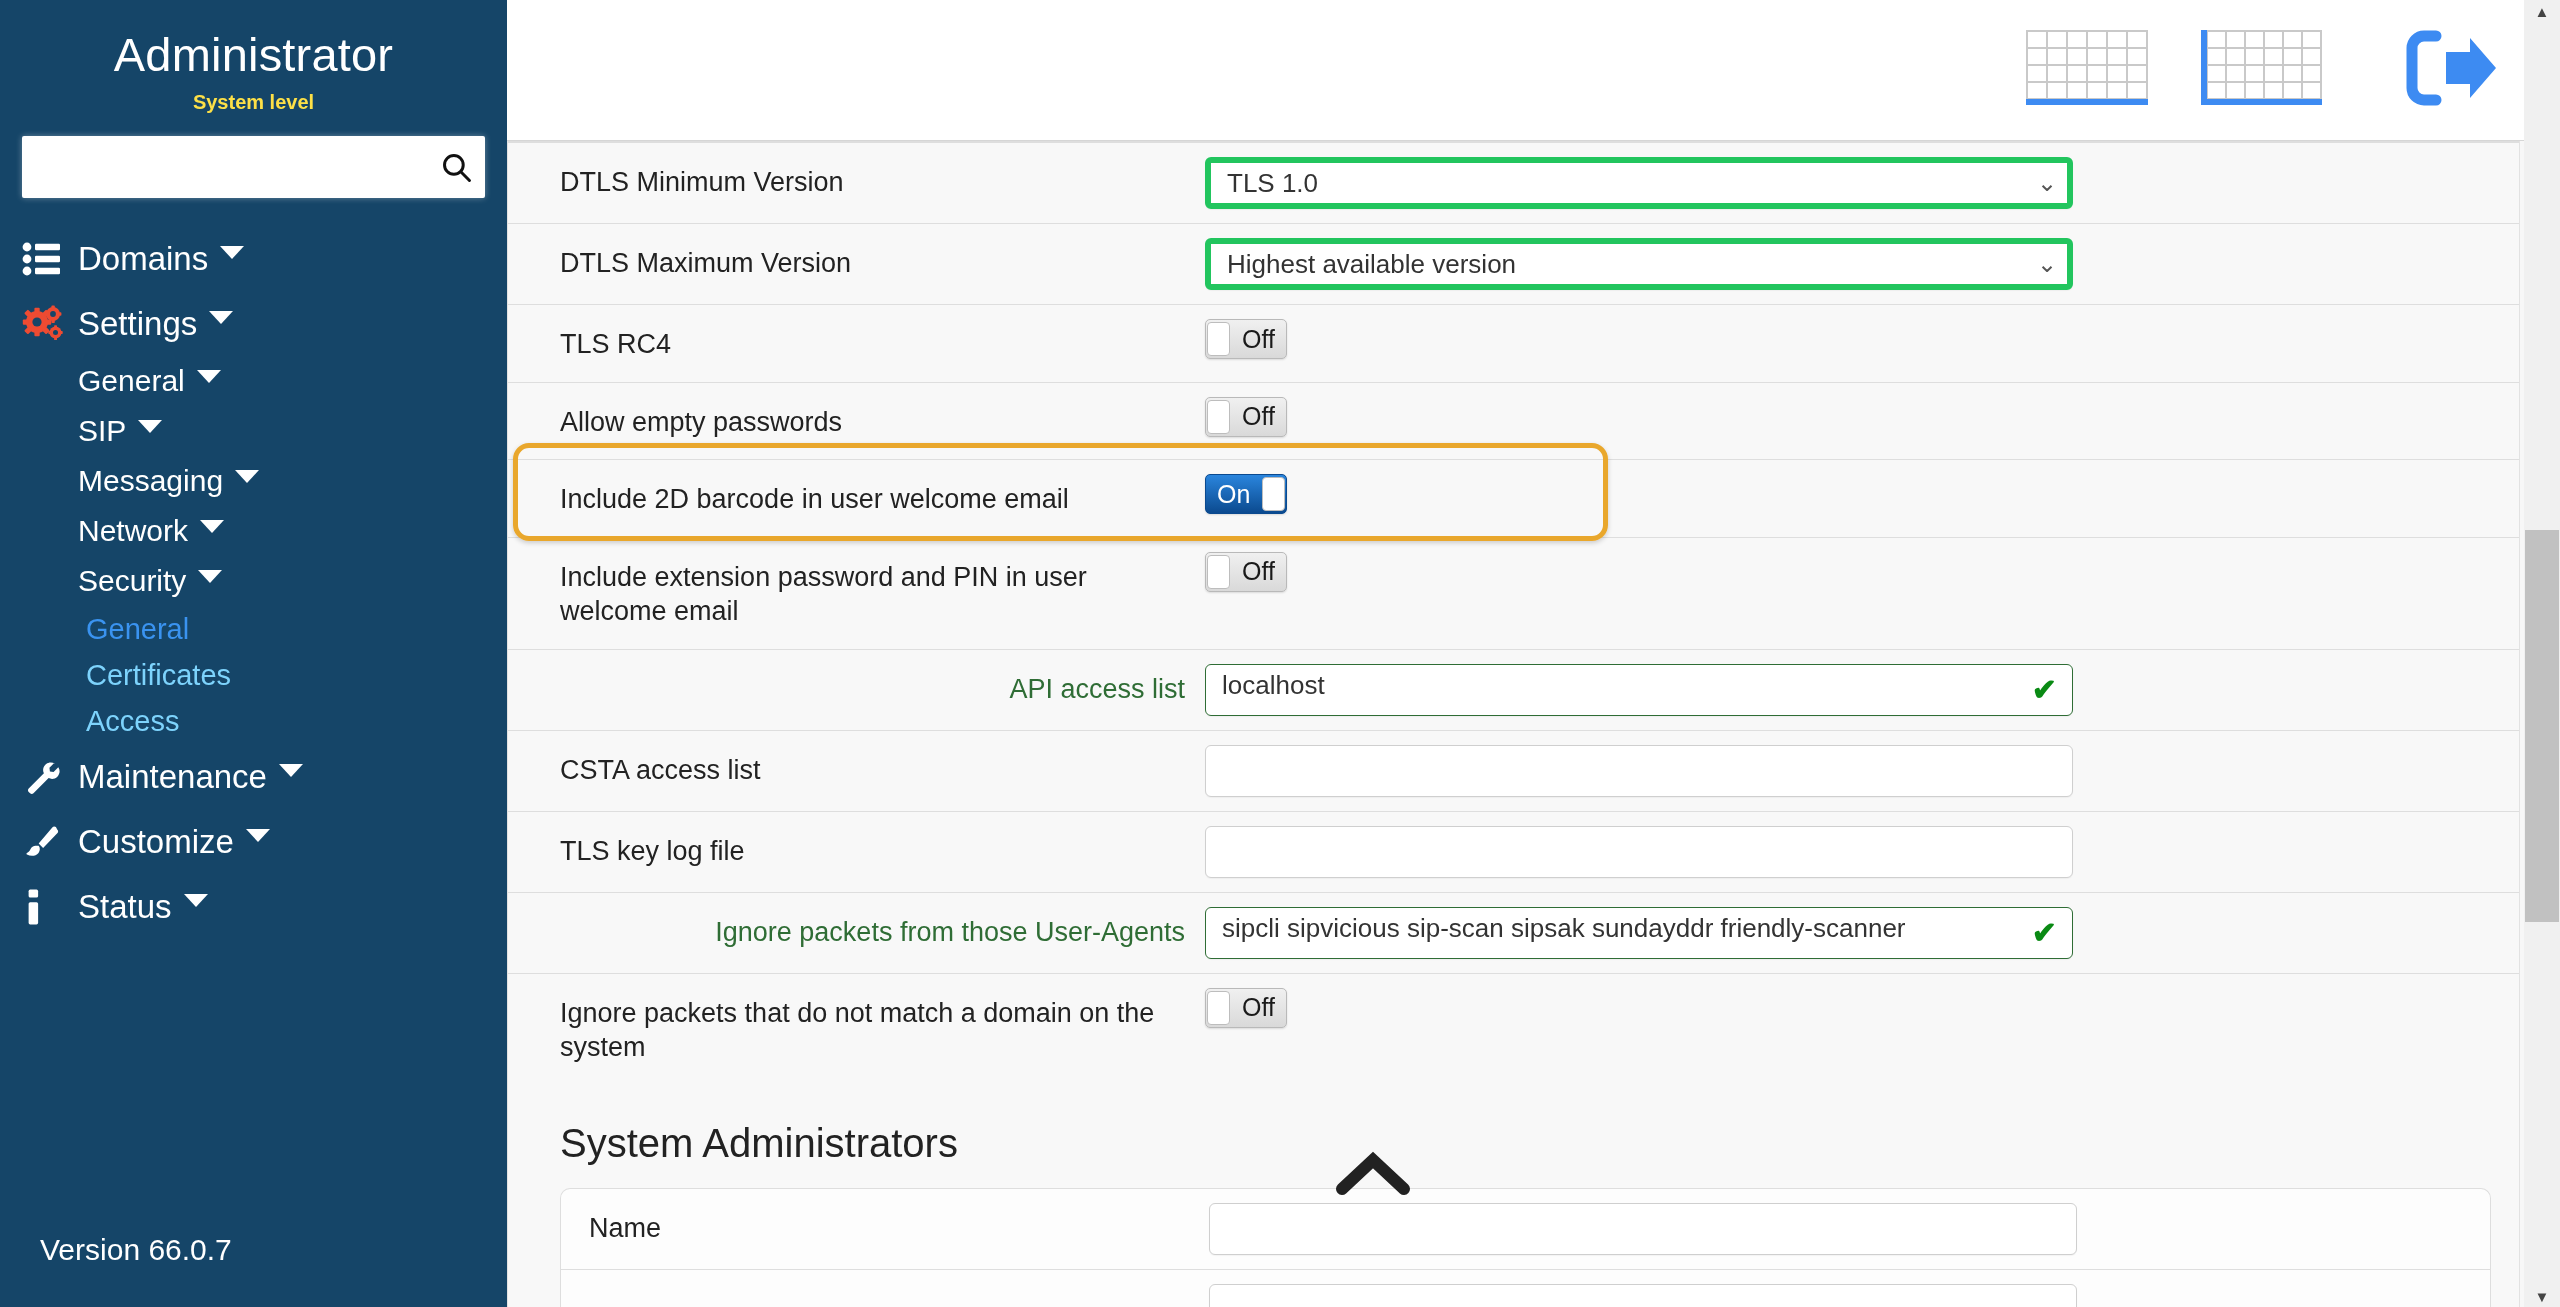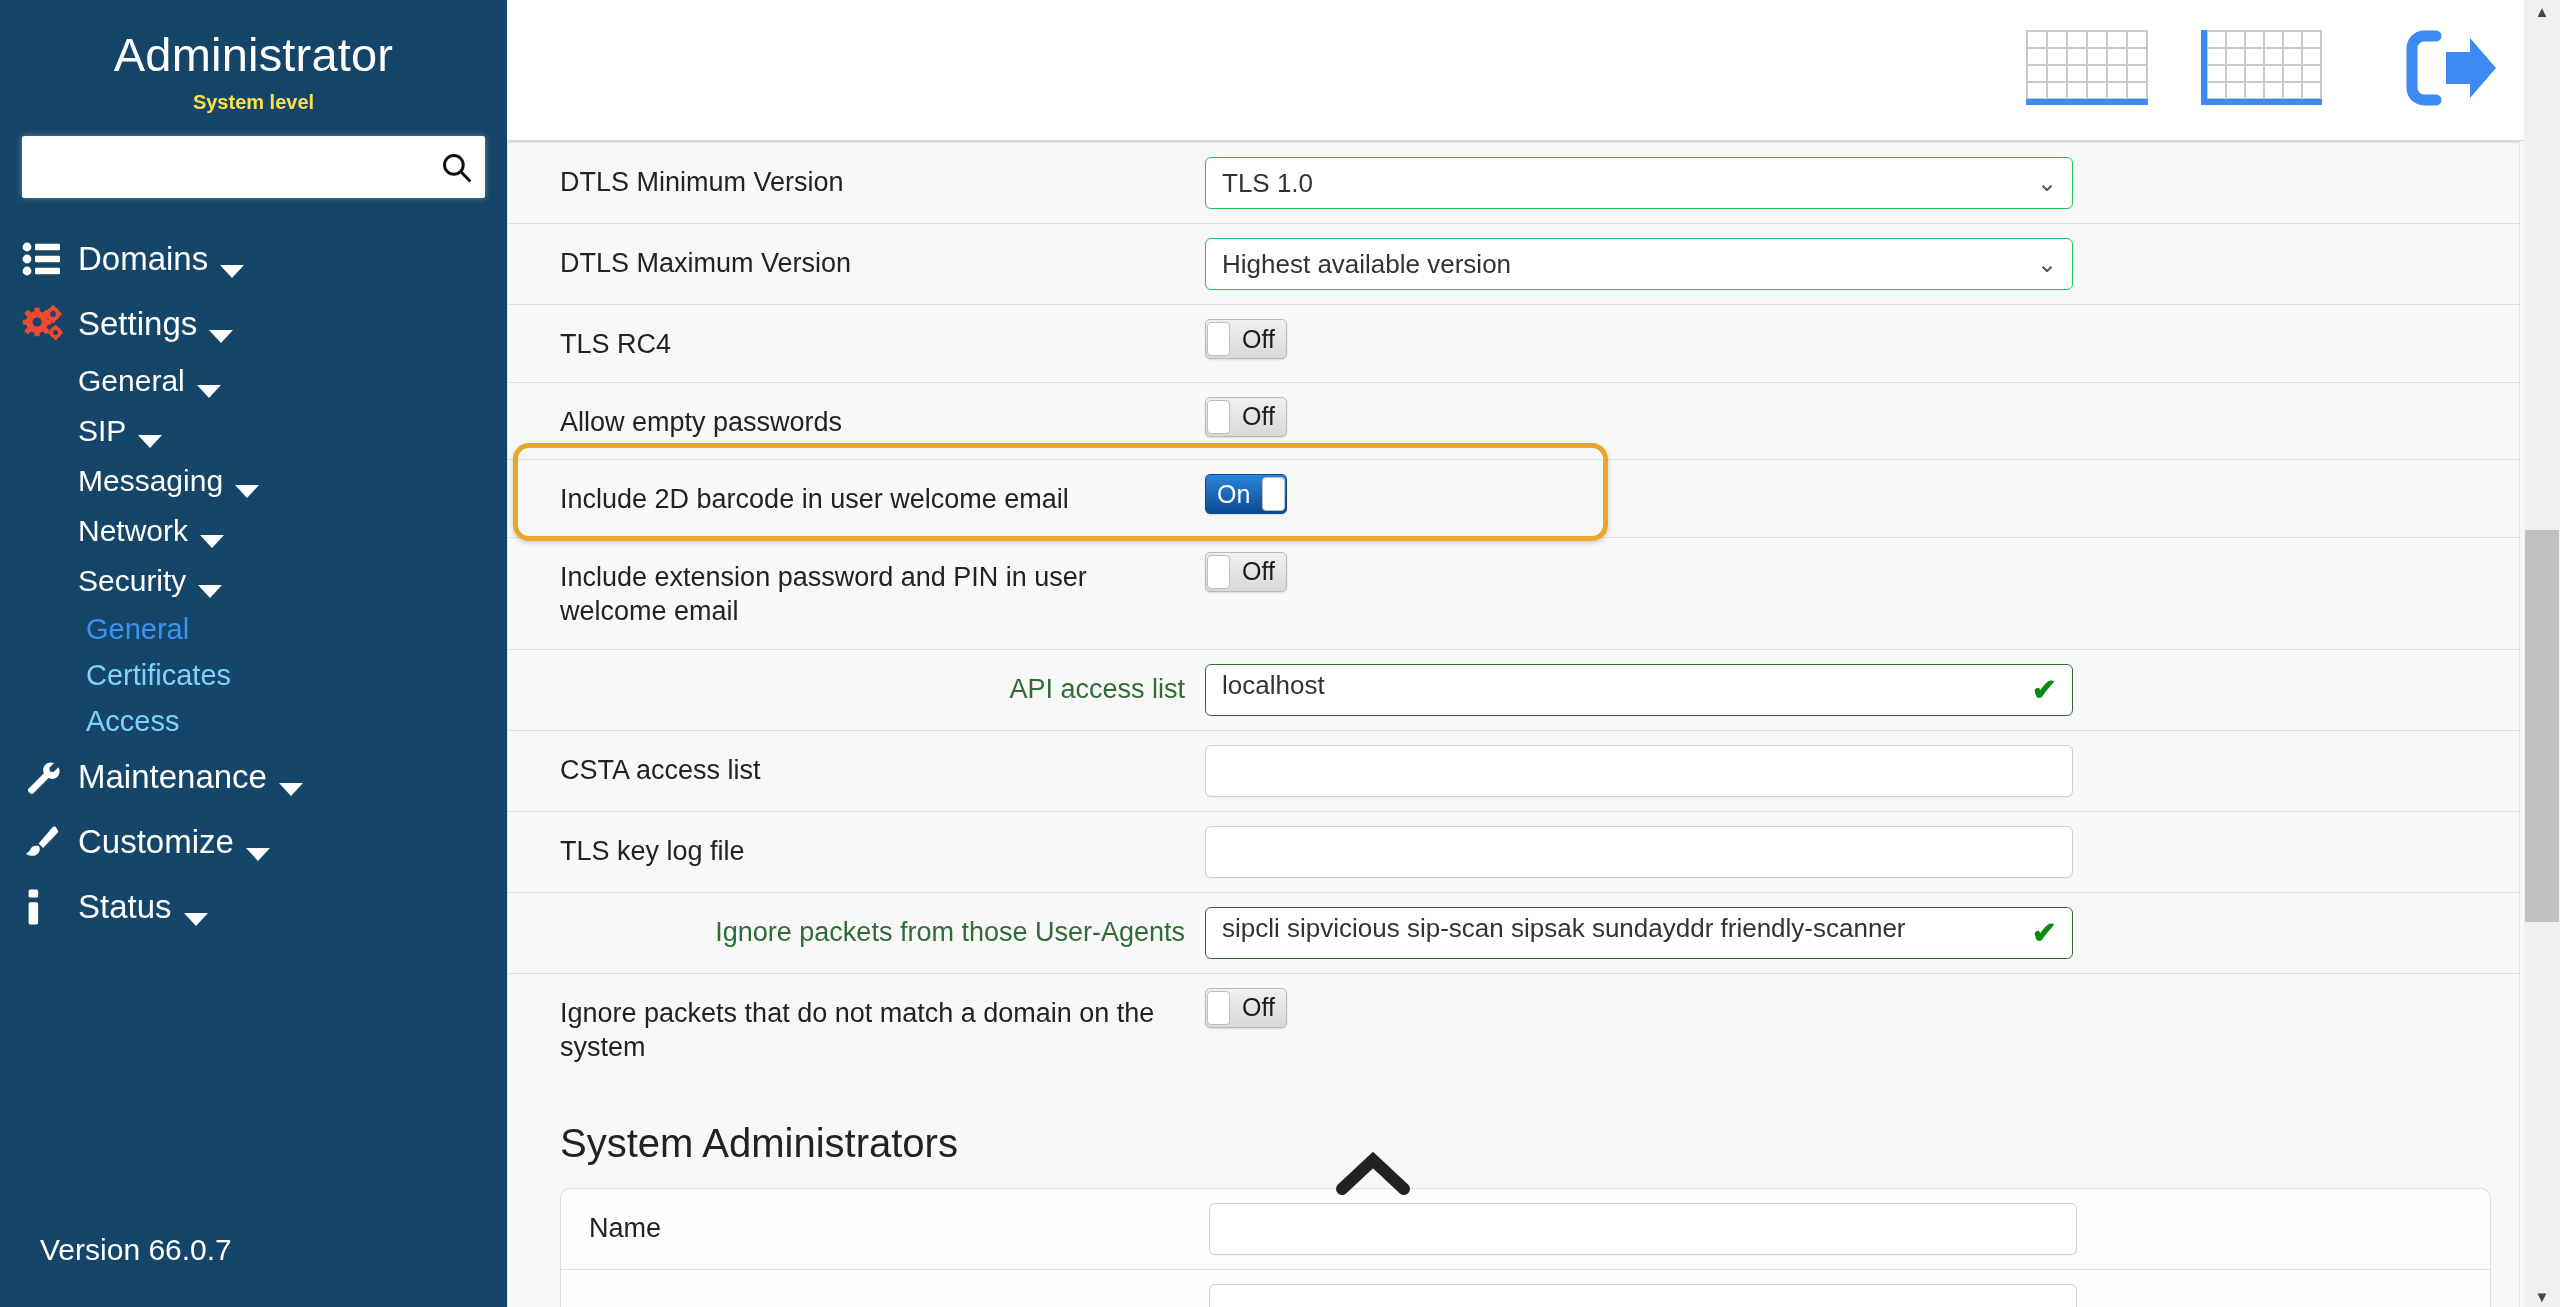--- a/index.html
+++ b/index.html
@@ -46,21 +46,21 @@
   .sb-item {
     display: flex; align-items: center;
     height: 65px; padding-left: 22px; cursor: pointer;
   }
   .sb-ico {
     width: 56px; flex: 0 0 56px; display: flex;
     align-items: center; justify-content: flex-start;
   }
   .sb-label {
     font-size: 33px; font-weight: 400; color: #ffffff;
-    display: flex; align-items: flex-end; gap: 12px;
+    display: flex; align-items: flex-start; gap: 12px;
     white-space: nowrap;
   }
   .caret {
     width: 0; height: 0; display: inline-block;
     border-left: 12px solid transparent;
     border-right: 12px solid transparent;
     border-top: 13px solid #ffffff;
     margin-top: 6px;
   }
   .sb-item.sub { height: 50px; padding-left: 22px; }
@@ -122,21 +122,21 @@
   .row:first-child { border-top: 2px solid #dedede; }
   .row .lbl {
     flex: 0 0 645px; font-size: 27px; color: #222;
     line-height: 1.28; padding: 22px 20px 20px 0;
   }
   .row .lbl.green { color: #2f6d35; text-align: right; }
   .row .ctl { flex: 1 1 auto; padding: 14px 0 14px 0; max-width: 868px; }
 
   select.sel, .selbox {
     width: 100%; height: 52px; background: #fff;
-    border: 1px solid #22c55e; border-radius: 6px;
+    border: 6px solid #22c55e; border-radius: 6px;
     font-size: 26px; color: #333; padding: 0 42px 0 16px;
     font-family: "Liberation Sans", sans-serif;
     appearance: none; -webkit-appearance: none;
     display: flex; align-items: center; position: relative;
     box-shadow: 0 1px 1px rgba(0,0,0,.04);
   }
   .selwrap { position: relative; width: 100%; }
   .selwrap .chev {
     position: absolute; right: 16px; top: 50%;
     transform: translateY(-50%); pointer-events: none;

